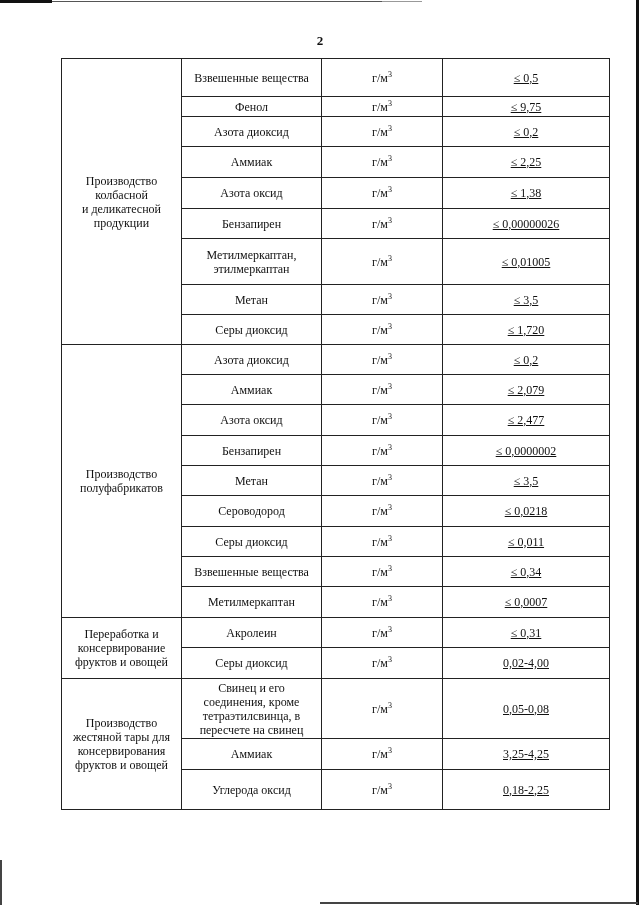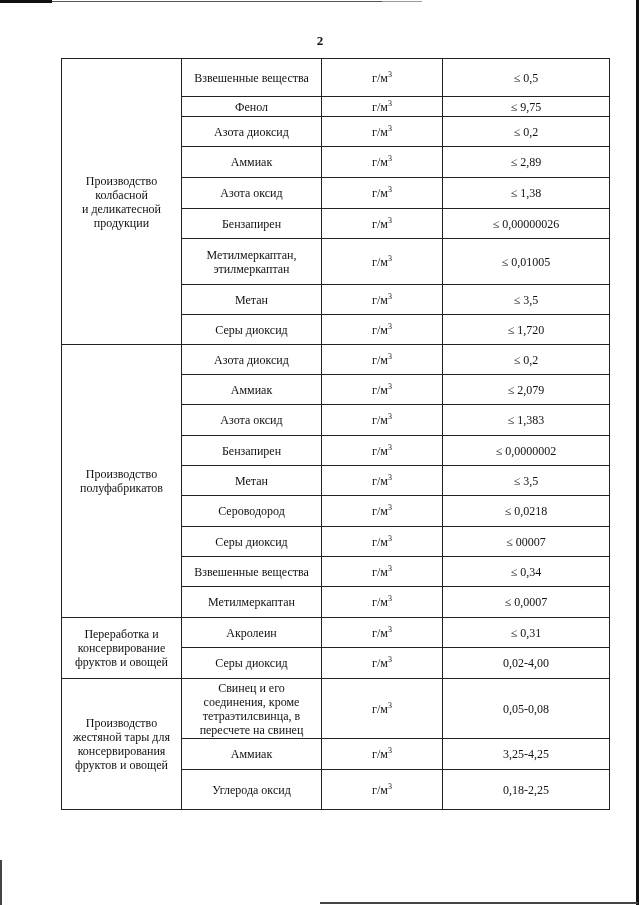--- a/index.html
+++ b/index.html
@@ -12,21 +12,21 @@
     .scan-bottom { position: absolute; left: 320px; top: 902px; width: 318px; height: 2px; background: #444; }
     .scan-left-bottom { position: absolute; left: 0; top: 860px; width: 2px; height: 45px; background: #444; }
     .page-number { position: absolute; top: 33px; left: 0; width: 640px; text-align: center;
                    font-size: 13px; font-weight: bold; }
     table.norms { position: absolute; left: 61px; top: 58px; border-collapse: collapse;
                   font-size: 12px; line-height: 14px; }
     table.norms td { border: 1.2px solid #222; text-align: center; vertical-align: middle; padding: 0 4px; }
     td.c-group { width: 111px; margin-top: 24px; }
     td.c-subst { width: 131px; }
     td.c-unit  { width: 112px; }
-    td.c-value { width: 158px; }
+    td.c-value { width: 158px; text-decoration: underline; }
     .unit sup { font-size: 8px; line-height: 0; vertical-align: 5px; }
     .multiline { white-space: pre-line; font-family: Liberation Serif, serif; }
   </style>
 </head>
 <body>
 
 <div class="scan-top"></div>
 <div class="scan-top2"></div>
 <div class="scan-top3"></div>
 <div class="scan-right"></div>
@@ -52,21 +52,21 @@
         <td class="c-value">≤ 9,75</td>
       </tr>
       <tr style="height: 30px;">
         <td class="c-subst multiline">Азота диоксид</td>
         <td class="c-unit unit"><span>г/м</span><sup>3</sup></td>
         <td class="c-value">≤ 0,2</td>
       </tr>
       <tr style="height: 31px;">
         <td class="c-subst multiline">Аммиак</td>
         <td class="c-unit unit"><span>г/м</span><sup>3</sup></td>
-        <td class="c-value">≤ 2,89</td>
+        <td class="c-value">≤ 2,25</td>
       </tr>
       <tr style="height: 31px;">
         <td class="c-subst multiline">Азота оксид</td>
         <td class="c-unit unit"><span>г/м</span><sup>3</sup></td>
         <td class="c-value">≤ 1,38</td>
       </tr>
       <tr style="height: 30px;">
         <td class="c-subst multiline">Бензапирен</td>
         <td class="c-unit unit"><span>г/м</span><sup>3</sup></td>
         <td class="c-value">≤ 0,00000026</td>
@@ -95,41 +95,41 @@
         <td class="c-value">≤ 0,2</td>
       </tr>
       <tr style="height: 30px;">
         <td class="c-subst multiline">Аммиак</td>
         <td class="c-unit unit"><span>г/м</span><sup>3</sup></td>
         <td class="c-value">≤ 2,079</td>
       </tr>
       <tr style="height: 31px;">
         <td class="c-subst multiline">Азота оксид</td>
         <td class="c-unit unit"><span>г/м</span><sup>3</sup></td>
-        <td class="c-value">≤ 1,383</td>
+        <td class="c-value">≤ 2,477</td>
       </tr>
       <tr style="height: 30px;">
         <td class="c-subst multiline">Бензапирен</td>
         <td class="c-unit unit"><span>г/м</span><sup>3</sup></td>
         <td class="c-value">≤ 0,0000002</td>
       </tr>
       <tr style="height: 30px;">
         <td class="c-subst multiline">Метан</td>
         <td class="c-unit unit"><span>г/м</span><sup>3</sup></td>
         <td class="c-value">≤ 3,5</td>
       </tr>
       <tr style="height: 31px;">
         <td class="c-subst multiline">Сероводород</td>
         <td class="c-unit unit"><span>г/м</span><sup>3</sup></td>
         <td class="c-value">≤ 0,0218</td>
       </tr>
       <tr style="height: 30px;">
         <td class="c-subst multiline">Серы диоксид</td>
         <td class="c-unit unit"><span>г/м</span><sup>3</sup></td>
-        <td class="c-value">≤ 00007</td>
+        <td class="c-value">≤ 0,011</td>
       </tr>
       <tr style="height: 30px;">
         <td class="c-subst multiline">Взвешенные вещества</td>
         <td class="c-unit unit"><span>г/м</span><sup>3</sup></td>
         <td class="c-value">≤ 0,34</td>
       </tr>
       <tr style="height: 31px;">
         <td class="c-subst multiline">Метилмеркаптан</td>
         <td class="c-unit unit"><span>г/м</span><sup>3</sup></td>
         <td class="c-value">≤ 0,0007</td>

